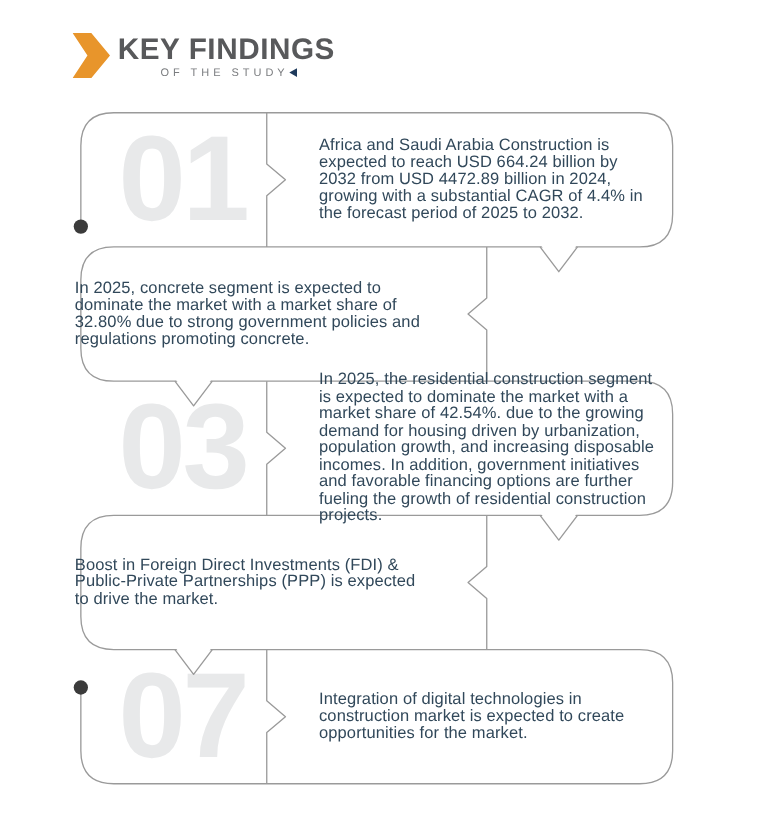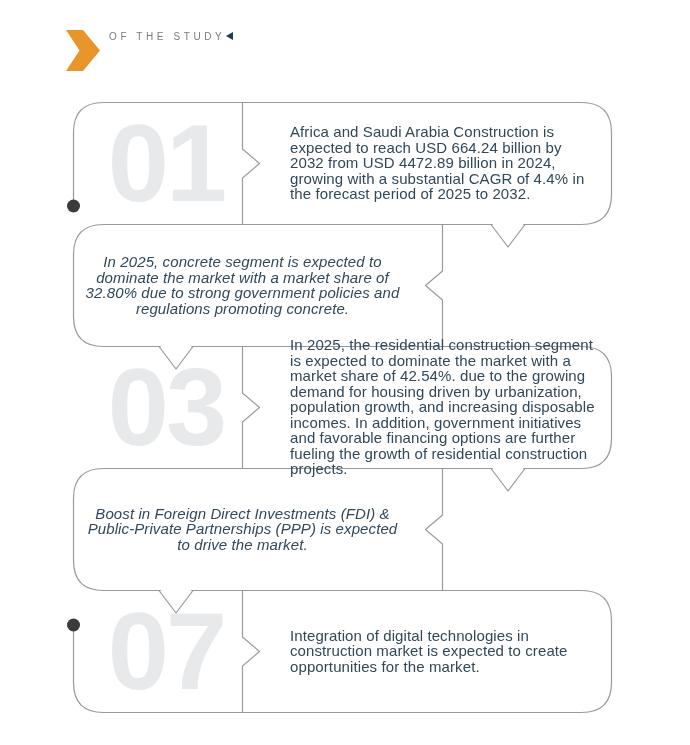--- a/index.html
+++ b/index.html
@@ -18,21 +18,21 @@
   }
   .header .arrow-wrap { width: 34px; height: 41px; flex: 0 0 auto; }
   .header-text { display: flex; flex-direction: column; }
   .title {
     font-size: 27px; font-weight: 700; color: #58595B;
     letter-spacing: 0.5px; line-height: 30px;
   }
   .subtitle-row { display: flex; align-items: center; margin-top: 1px; margin-left: 2px; }
   .subtitle {
     font-size: 10px; font-weight: 400; color: #7A7C7F;
-    letter-spacing: 3.6px; line-height: 11px;
+    letter-spacing: 3.6px; line-height: 11px; margin-left: 37px;
   }
   .subtitle-marker {
     width: 0; height: 0; margin-left: 1px; margin-top: -1px;
     border-right: 7px solid #1E3A5C;
     border-top: 4px solid transparent;
     border-bottom: 4px solid transparent;
     display: inline-block;
   }
 
   
@@ -46,37 +46,38 @@
   .num-right { left: 443px; }
 
   
   .finding-text {
     position: absolute; height: 122px; z-index: 3;
     display: flex; align-items: center;
     font-size: 15px; line-height: 15.5px; color: #31485A;
     letter-spacing: 0.1px;
   }
   .text-left  { left: 290px; width: 308px; text-align: left; }
-  .text-right { left: 85px;  width: 315px; text-align: center; justify-content: flex-end; font-style: italic; }
+  .text-right { left: 68px;  width: 315px; text-align: left; justify-content: flex-end; }
 
   
   svg.outline { position: absolute; inset: 0; z-index: 2; pointer-events: none; }
 </style>
 </head>
 <body>
 
 <div class="stage">
 
   <div class="header">
     <div class="arrow-wrap">
       <svg width="34" height="41" viewBox="0 0 34 41">
         <polygon points="0,0 17,0 34,20.5 17,41 0,41 13.5,20.5" fill="#E8952B"></polygon>
       </svg>
     </div>
     <div class="header-text">
+      <div class="title">KEY FINDINGS</div>
       <div class="subtitle-row">
         <span class="subtitle">OF THE STUDY</span>
         <span class="subtitle-marker"></span>
       </div>
     </div>
   </div>
 
   <div class="num num-left" style="top:102px">01</div>
   <div class="num num-left" style="top:346px">03</div>
   <div class="num num-left" style="top:590px">07</div>

